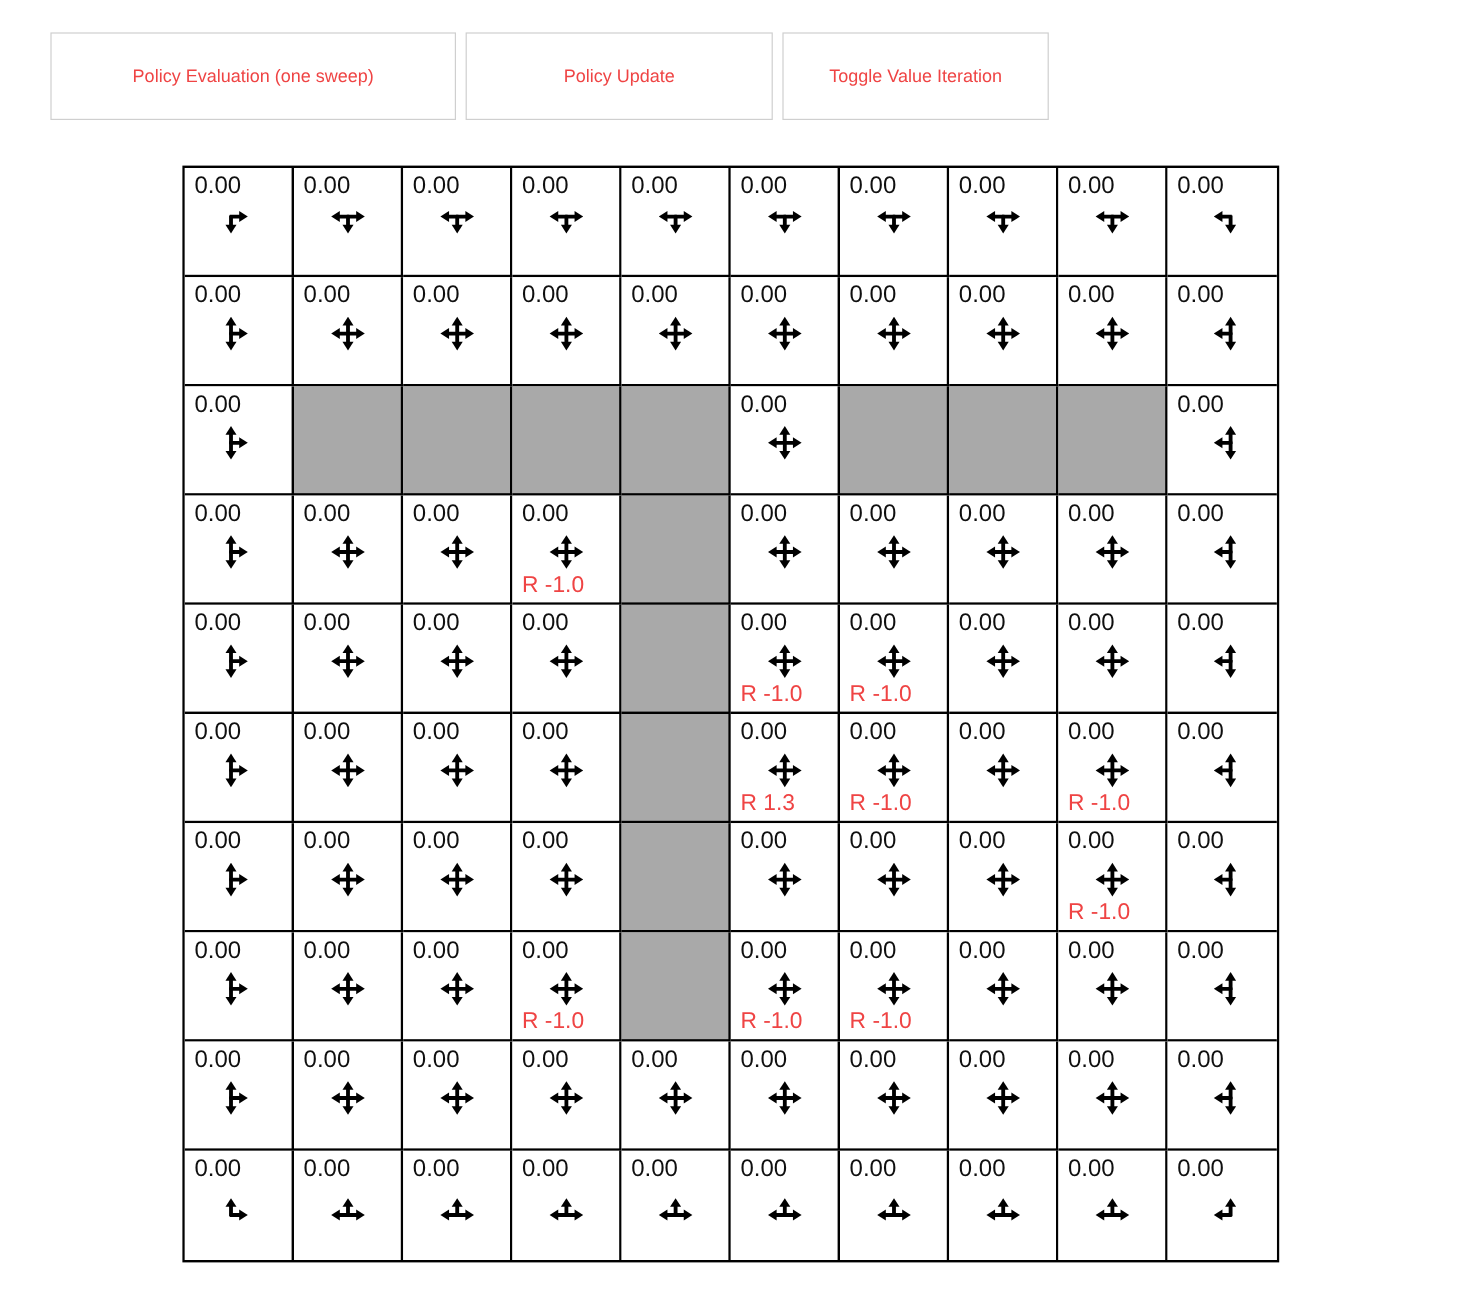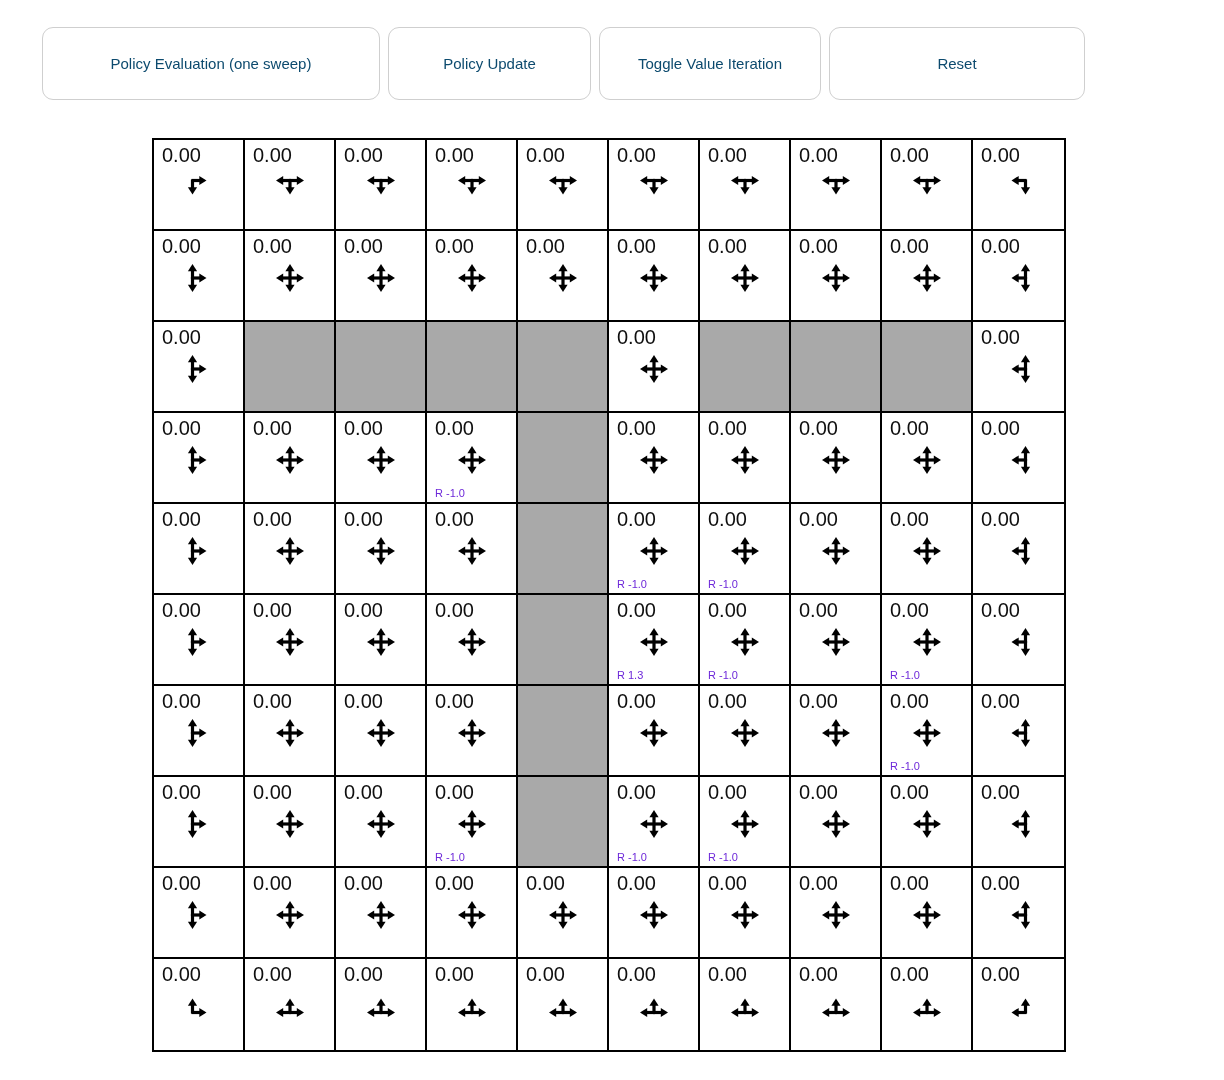--- a/index.html
+++ b/index.html
@@ -13,31 +13,31 @@
   .toolbar {
     position: absolute;
     left: 42px; top: 27px;
     display: flex;
     gap: 8px;
   }
   .btn {
     height: 73px;
     background: #ffffff;
     border: 1px solid #cfcfcf;
-    border-radius: 11px;
+    border-radius: 0;
     font-family: "Liberation Sans", sans-serif;
     font-size: 15px;
-    color: #0c4a6e;
+    color: #ef4444;
     display: flex;
     align-items: center;
     justify-content: center;
     cursor: pointer;
   }
   .btn.w1 { width: 338px; }
-  .btn.w2 { width: 203px; }
+  .btn.w2 { width: 256px; }
   .btn.w3 { width: 222px; }
   .btn.w4 { width: 256px; }
   .grid {
     position: absolute;
     left: 152px; top: 138px;
     border: 2px solid #000000;
     display: grid;
     grid-template-columns: repeat(10, 91px);
     grid-auto-rows: 91px;
     background: #ffffff;
@@ -60,32 +60,31 @@
   }
   .arrows {
     position: absolute;
     left: 50%;
     top: 25px;
     transform: translateX(-50%);
   }
   .reward {
     position: absolute;
     left: 8px; bottom: 3px;
-    font-size: 11px;
-    color: #6d28d9;
+    font-size: 19px;
+    color: #ef4444;
   }
 </style>
 </head>
 <body>
 
 <div class="toolbar">
   <button class="btn w1">Policy Evaluation (one sweep)</button>
   <button class="btn w2">Policy Update</button>
   <button class="btn w3">Toggle Value Iteration</button>
-  <button class="btn w4">Reset</button>
 </div>
 
 <div class="grid">
     <div class="cell">
       <div class="val">0.00</div>
       <svg width="44" height="44" viewBox="-22 -22 44 44" class="arrows">
         <g transform="translate(-6.5 -6.5)">
           <g transform="rotate(180)">
             <path d="M0 1 L0 -8" stroke="#000" stroke-width="3.2" fill="none"></path>
             <polygon points="-4.6,-6.8 4.6,-6.8 0,-14" fill="#000"></polygon>

